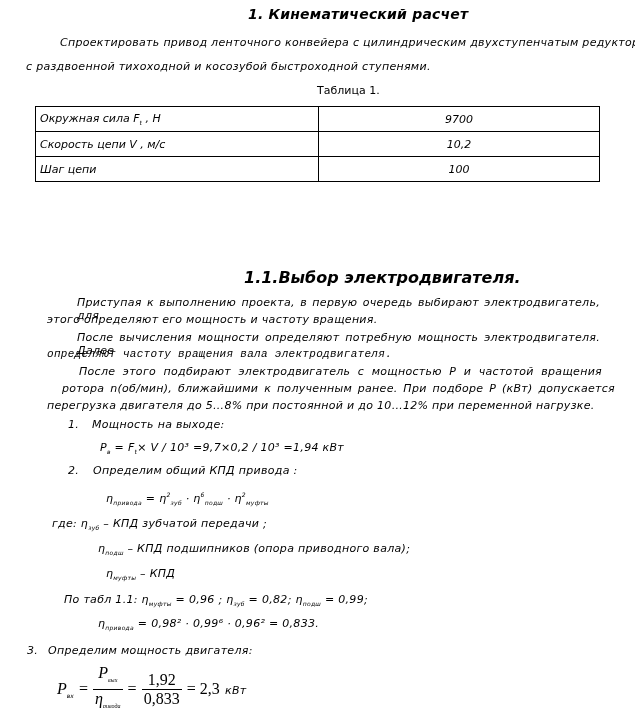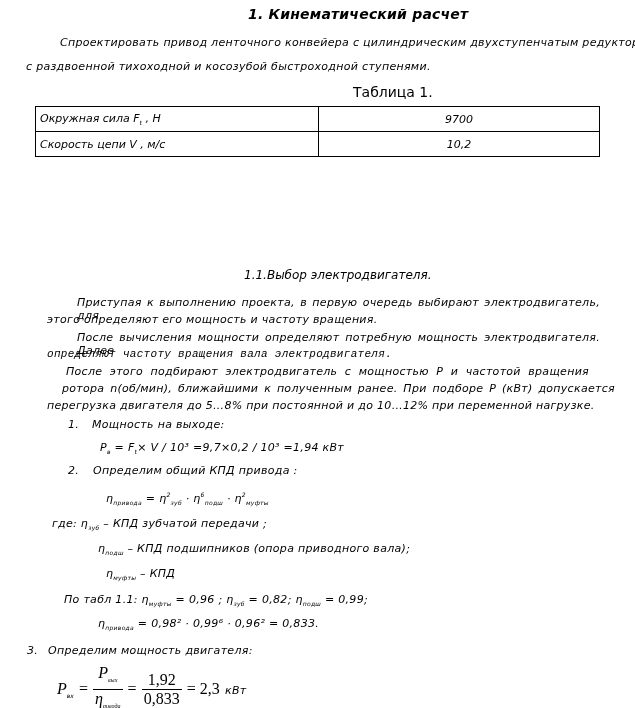--- a/index.html
+++ b/index.html
@@ -4,21 +4,21 @@
 <style>
   html, body { margin:0; padding:0; background:#ffffff; }
   body {
     width:635px; height:708px; position:relative; overflow:hidden;
     font-family:"DejaVu Sans", sans-serif; color:#000;
   }
   .it { font-style:italic; }
   .abs { position:absolute; white-space:nowrap; }
   .h1 { font-size:14px; font-weight:bold; font-style:italic; letter-spacing:0.2px;text-align:right; }
   .p { font-size:11px; font-style:italic; letter-spacing:0.3px; }
-  .caption { font-size:14px;margin-left:36px; }
+  .caption { font-size:11px; }
   table.params {
     position:absolute; left:35px; top:106px; width:565px;
     border-collapse:collapse; font-size:11px; font-style:italic;
   }
   table.params td {
     border:1.5px solid #000; height:24px; padding:0 4px; vertical-align:middle;
   }
   table.params td.c1 { width:274px; }
   table.params td.num { text-align:center; }
   table.params tr.hdr td.c1 { text-align:center; }
@@ -42,30 +42,34 @@
 <table class="params">
   <tbody>
   <tr>
     <td class="c1"><span>Окружная сила F</span><sub>t</sub><span> , Н</span></td>
     <td class="num">9700</td>
   </tr>
   <tr>
     <td class="c1">Скорость цепи V , м/с</td>
     <td class="num">10,2</td>
   </tr>
+  <tr>
+    <td class="c1">Шаг цепи</td>
+    <td class="num">100</td>
+  </tr>
 </tbody>
   </table>
 
-<div class="abs" style="left:244px; top:268px; font-size:12px; font-weight:normal; font-style:italic;">1.1.Выбор электродвигателя.</div>
+<div class="abs" style="left:244px; top:268px; font-size:16px; font-weight:bold; font-style:italic;">1.1.Выбор электродвигателя.</div>
 
 <div class="abs p just" style="left:77px; top:296px; width:523px;">Приступая к выполнению проекта, в первую очередь выбирают электродвигатель, для</div>
 <div class="abs p" style="left:47px; top:313px;">этого определяют его мощность и частоту вращения.</div>
 <div class="abs p just" style="left:77px; top:331px; width:523px;">После вычисления мощности определяют потребную мощность электродвигателя. Далее</div>
 <div class="abs p" style="left:47px; top:348px;font-family:Liberation Mono, monospace;">определяют частоту вращения вала электродвигателя.</div>
-<div class="abs p just" style="left:66px; top:365px; width:523px;">После этого подбирают электродвигатель с мощностью P и частотой вращения</div>
+<div class="abs p just" style="left:79px; top:365px; width:523px;">После этого подбирают электродвигатель с мощностью P и частотой вращения</div>
 <div class="abs p just" style="left:47px; top:382px; width:553px;margin-left:15px;">ротора n(об/мин), ближайшими к полученным ранее. При подборе P (кВт) допускается</div>
 <div class="abs p" style="left:47px; top:399px;">перегрузка двигателя до 5…8% при постоянной и до 10…12% при переменной нагрузке.</div>
 
 <div class="abs p" style="left:68px; top:418px;">1.</div>
 <div class="abs p" style="left:92px; top:418px;">Мощность на выходе:</div>
 <div class="abs p" style="left:100px; top:441px;"><span>P</span><sub>в</sub><span> = F</span><sub>t</sub><span>× V / 10³ =9,7×0,2 / 10³ =1,94 кВт</span></div>
 
 <div class="abs p" style="left:68px; top:464px;">2.</div>
 <div class="abs p" style="left:93px; top:464px;">Определим общий КПД привода :</div>
 

